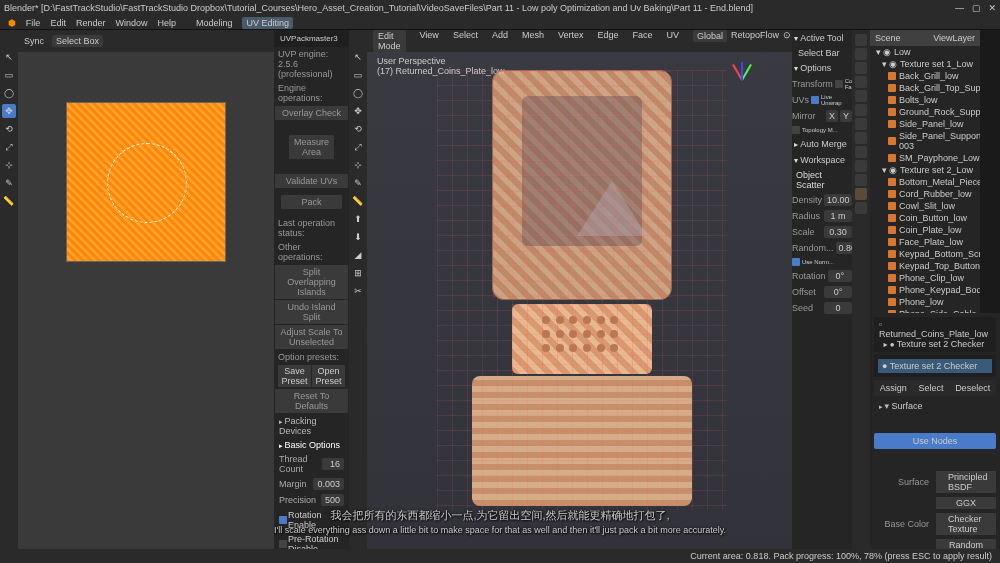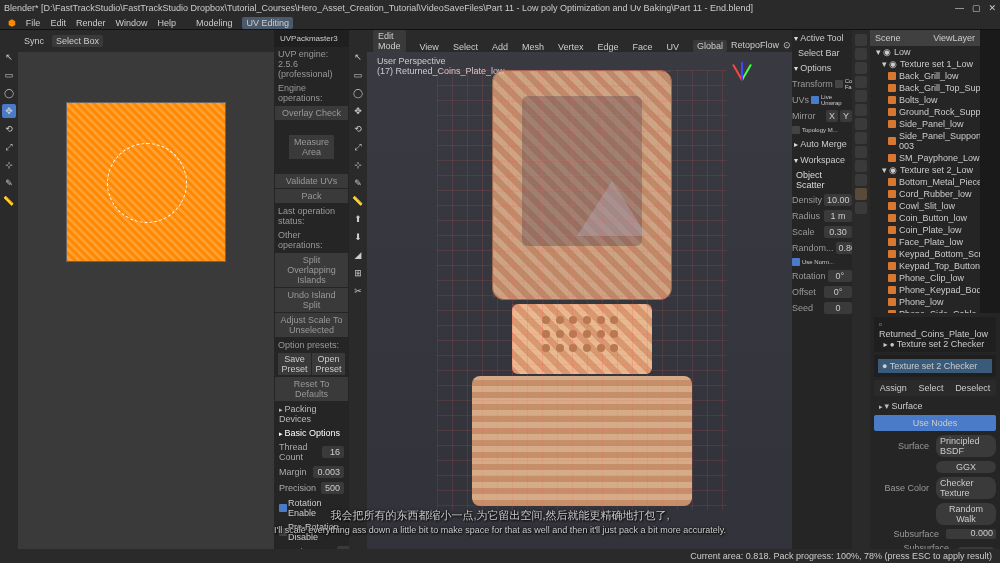--- a/index.html
+++ b/index.html
@@ -22,21 +22,21 @@
 .packm-item{padding:2px 4px;color:#999;border-bottom:0}
 .packm-row{display:flex;align-items:center;padding:2px 5px;gap:1px}
 .packm-label{flex:1;color:#aaa}
 .packm-val{background:#3a3a3a;padding:1px 4px;border-radius:2px;min-width:22px;text-align:right}
 .chk{width:8px;height:8px;background:#4a7bc8;border-radius:1px;flex-shrink:0}
 .chk.off{background:#444}
 .expand{padding:2px 5px;color:#bbb;cursor:pointer}
 .expand::before{content:"▸ ";font-size:7px}
 .vp-tools{width:18px;background:#2a2a2a;display:flex;flex-direction:column;align-items:center;gap:4px;padding-top:20px}
 .viewport{flex:1;background:linear-gradient(180deg,#3a3a42 0%,#32323a 100%);position:relative;overflow:hidden}
-.vp-header{height:22px;background:#2a2a2a;display:flex;align-items:flex-end;padding:0 6px;gap:14px;font-size:8px;position:relative;z-index:2}
+.vp-header{height:22px;background:#2a2a2a;display:flex;align-items:flex-start;padding:0 6px;gap:14px;font-size:8px;position:relative;z-index:2}
 .vp-header-r{margin-left:auto;display:flex;gap:4px}
 .persp{position:absolute;top:26px;left:10px;font-size:8px;color:#ddd}
 .gizmo{position:absolute;top:30px;right:30px;width:40px;height:40px}
 .gizmo-axis{position:absolute;width:2px;height:18px;transform-origin:bottom center;bottom:20px;left:19px}
 .model{position:absolute;top:40px;left:70px;width:290px;height:440px}
 .model-top{width:180px;height:230px;background:#e8b890;border-radius:12px;margin:0 auto;position:relative;opacity:0.85;background-image:repeating-linear-gradient(45deg,#d89870 0 6px,#e8b890 6px 12px);border:1px solid #aa7050}
 .model-screen{width:120px;height:150px;background:rgba(100,80,90,0.4);margin:25px auto 0;border-radius:6px;position:relative}
 .model-tri{width:0;height:0;border-left:35px solid transparent;border-right:35px solid transparent;border-bottom:55px solid rgba(200,180,190,0.5);position:absolute;bottom:10px;right:-5px}
 .model-mid{width:140px;height:70px;background:#e8b890;margin:4px auto 0;border-radius:6px;background-image:repeating-linear-gradient(45deg,#d89870 0 6px,#e8b890 6px 12px);position:relative}
 .model-dots{width:80px;height:40px;position:absolute;top:12px;left:30px;display:grid;grid-template-columns:repeat(6,1fr);gap:2px}
@@ -50,24 +50,24 @@
 .rpanel-inp{background:#3a3a3a;padding:1px 3px;border-radius:2px;width:28px;text-align:center}
 .sidebar-r{width:18px;background:#2a2a2a;display:flex;flex-direction:column;gap:2px;padding-top:4px;align-items:center}
 .sidebar-r .dot{width:12px;height:12px;border-radius:2px;background:#3a3a3a}
 .outliner{width:110px;background:#252525;font-size:7px;overflow-y:auto}
 .out-header{padding:3px 5px;background:#404040;display:flex;gap:4px;font-size:8px}
 .out-node{padding:1px 4px 1px 18px;display:flex;align-items:center;gap:3px;color:#ccc}
 .out-ico{width:8px;height:8px;background:#d87830;border-radius:1px;flex-shrink:0}
 .props{background:#252525;padding:4px;font-size:7px}
 .props-h{padding:3px 5px;background:#1f1f1f;font-size:8px}
 .props-nodes{background:#2a2a2a;height:16px;display:flex;align-items:center;justify-content:space-around;margin:3px 0;border-radius:2px}
-.btn-use{background:#4a7bc8;padding:3px;text-align:center;border-radius:2px;margin:2px 0}
+.btn-use{background:#4a7bc8;padding:3px;text-align:center;border-radius:2px;margin:20px 0}
 .shader-row{display:flex;padding:2px 0;align-items:center;gap:3px}
 .shader-lbl{flex:1;color:#999;text-align:right;padding-right:4px}
-.shader-val{background:#3a3a3a;padding:1px 4px;border-radius:8px;min-width:40px;text-align:center}
+.shader-val{background:#3a3a3a;padding:1px 12px;border-radius:0;min-width:40px;text-align:center}
 .slider{background:#3a3a3a;height:10px;border-radius:2px;width:50px;position:relative;overflow:hidden}
 .slider-fill{background:#5a7a9a;height:100%}
 .subtitle{position:absolute;bottom:28px;left:0;right:0;text-align:center;font-size:12px;color:#fff;text-shadow:1px 1px 2px #000,0 0 3px #000;pointer-events:none;z-index:100}
 .subtitle .cn{font-size:11px;margin-bottom:2px}
 .statusbar{position:absolute;bottom:0;left:0;right:0;height:14px;background:#2a2a2a;display:flex;align-items:center;padding:0 8px;font-size:8px;color:#999}
 .statusbar span{margin-left:auto}
 .right-col{width:130px;display:flex;flex-direction:column}
 </style>
 </head>
 <body>
@@ -118,21 +118,21 @@
     </div>
   </div>
 
   <div class="packm">
     <div class="packm-h">UVPackmaster3</div>
     <div class="packm-item">UVP engine: 2.5.6 (professional)</div>
     <div class="packm-item">Engine operations:</div>
     <div class="packm-item" style="background:#3a3a3a;text-align:center;margin:1px">Overlay Check</div>
     <div class="packm-item" style="background:#3a3a3a;text-align:center;margin:15px">Measure Area</div>
     <div class="packm-item" style="background:#3a3a3a;text-align:center;margin:1px">Validate UVs</div>
-    <div class="packm-item" style="background:#3a3a3a;text-align:center;margin:1px">Pack</div>
+    <div class="packm-item" style="background:#3a3a3a;text-align:center;margin:7px">Pack</div>
     <div class="packm-item">Last operation status:</div>
     <div class="packm-item">Other operations:</div>
     <div class="packm-item" style="background:#3a3a3a;text-align:center;margin:1px">Split Overlapping Islands</div>
     <div class="packm-item" style="background:#3a3a3a;text-align:center;margin:1px">Undo Island Split</div>
     <div class="packm-item" style="background:#3a3a3a;text-align:center;margin:1px">Adjust Scale To Unselected</div>
     <div class="packm-item">Option presets:</div>
     <div style="display:flex;gap:1px;padding:1px 4px">
       <div style="flex:1;background:#3a3a3a;text-align:center;padding:1px">Save Preset</div>
       <div style="flex:1;background:#3a3a3a;text-align:center;padding:1px">Open Preset</div>
     </div>

